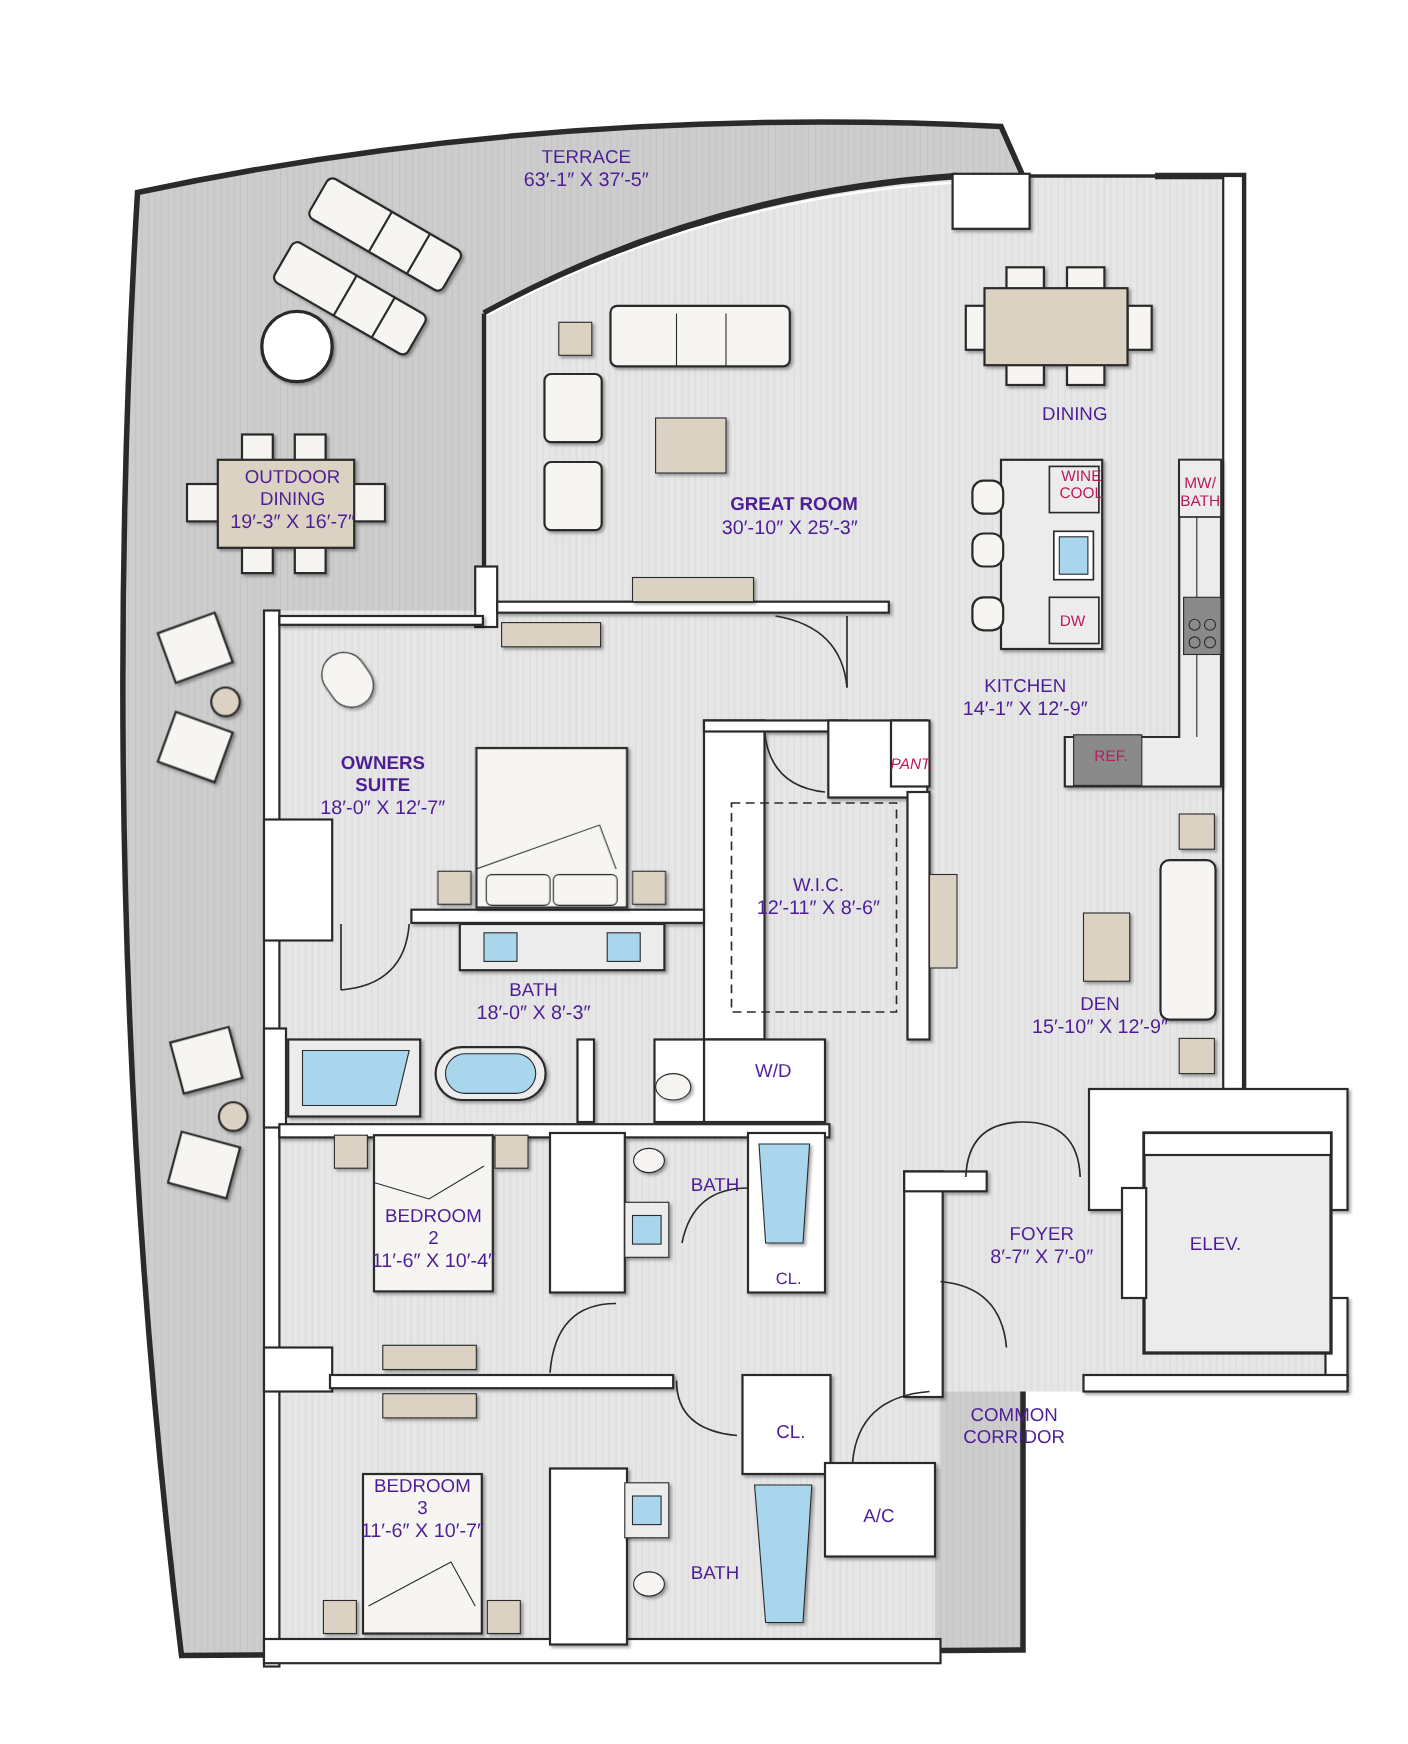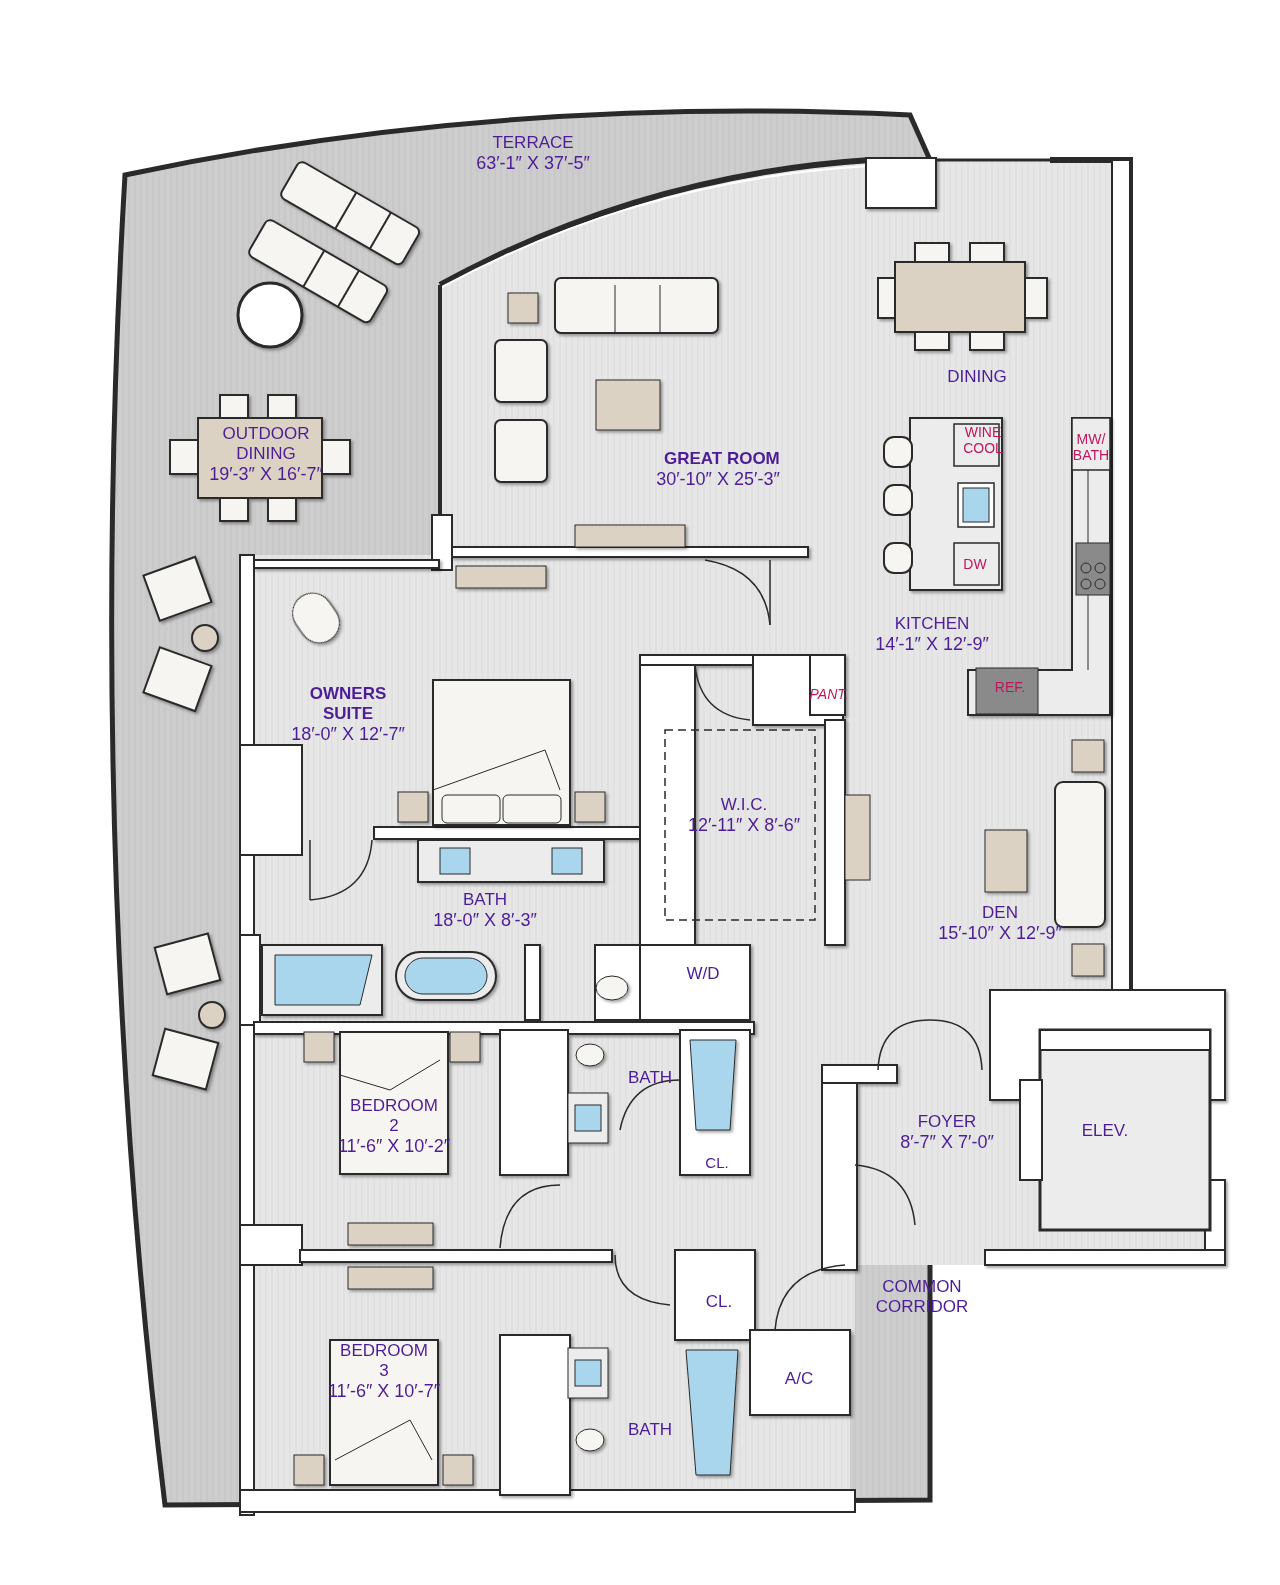--- a/index.html
+++ b/index.html
@@ -312,21 +312,21 @@
   <span class="d">15′-10″ X 12′-9″</span>
 </div>
 
 <div class="lbl" style="left:703px;top:964px;">
   <span class="t">W/D</span>
 </div>
 
 <div class="lbl" style="left:394px;top:1096px;">
   <span class="t">BEDROOM</span>
   <span class="t">2</span>
-  <span class="d">11′-6″ X 10′-2″</span>
+  <span class="d">11′-6″ X 10′-4″</span>
 </div>
 
 <div class="lbl" style="left:650px;top:1068px;">
   <span class="t">BATH</span>
 </div>
 <div class="lbl" style="left:717px;top:1154px;">
   <span class="t" style="font-size:15px">CL.</span>
 </div>
 
 <div class="lbl" style="left:947px;top:1112px;">

